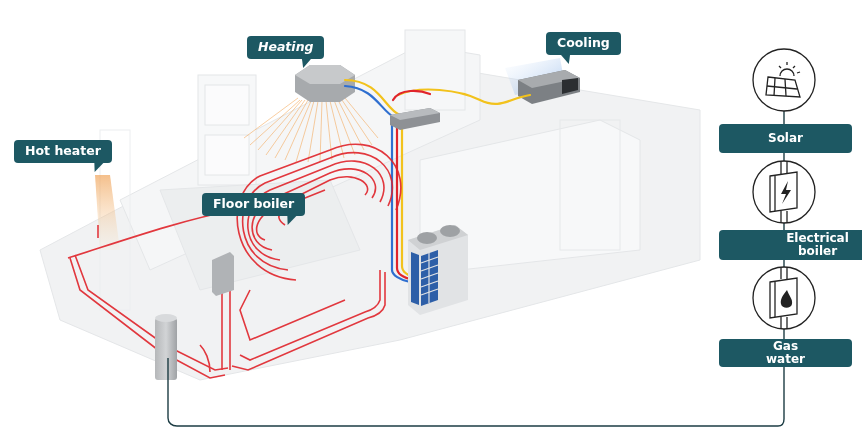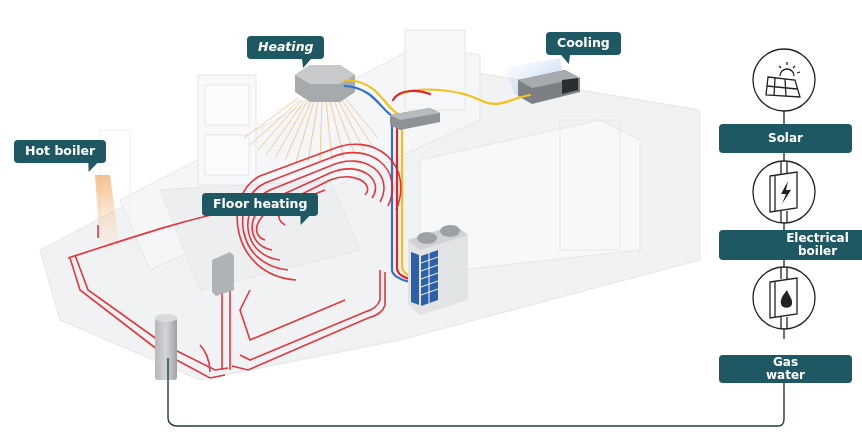--- a/index.html
+++ b/index.html
@@ -27,21 +27,21 @@
     #callout-floor::after { right: 10px; transform: skewX(-25deg); }
 
     .src-label {
       position: absolute; left: 719px; width: 133px; background: var(--teal);
       color: #fff; font-weight: bold; font-size: 12px; line-height: 13px;
       text-align: center; border-radius: 4px;
       display: flex; align-items: center; justify-content: center; flex-direction: column;
     }
     #label-solar { top: 124px; height: 29px; }
     #label-electric { top: 230px; height: 30px; padding-left: 32px; }
-    #label-gas { top: 355px; height: 28px; }
+    #label-gas { top: 339px; height: 28px; }
   </style>
 </head>
 <body>
 
 <svg id="scene" viewBox="0 0 862 436">
   <defs>
     <linearGradient id="glowWarm" x1="0" y1="0" x2="0" y2="1">
       <stop offset="0" stop-color="#f0a45a" stop-opacity="0.7"></stop>
       <stop offset="1" stop-color="#f8d9b0" stop-opacity="0.1"></stop>
     </linearGradient>
@@ -202,22 +202,22 @@
     <line x1="781" y1="317" x2="781" y2="329"></line>
       <line x1="787" y1="317" x2="787" y2="329"></line>
     <polygon points="770,282 797,278 797,314 770,318" fill="#fff"></polygon>
     <line x1="775" y1="282" x2="775" y2="317"></line>
     <path d="M787,290 C782,296 780,300 781,304 C782,309 791,309 792,304 C793,299 789,296 787,290 Z" fill="#222" stroke="none"></path>
   </g>
 </svg>
 
 <div id="callout-heating" class="callout">Heating</div>
 <div id="callout-cooling" class="callout">Cooling</div>
-<div id="callout-hotwater" class="callout">Hot boiler</div>
-<div id="callout-floor" class="callout">Floor heating</div>
+<div id="callout-hotwater" class="callout">Hot heater</div>
+<div id="callout-floor" class="callout">Floor boiler</div>
 
 <div id="label-solar" class="src-label">
   <span>Solar</span>
 </div>
 <div id="label-electric" class="src-label">
   <span>Electrical</span>
   <span>boiler</span>
 </div>
 <div id="label-gas" class="src-label">
   <span>Gas</span>

